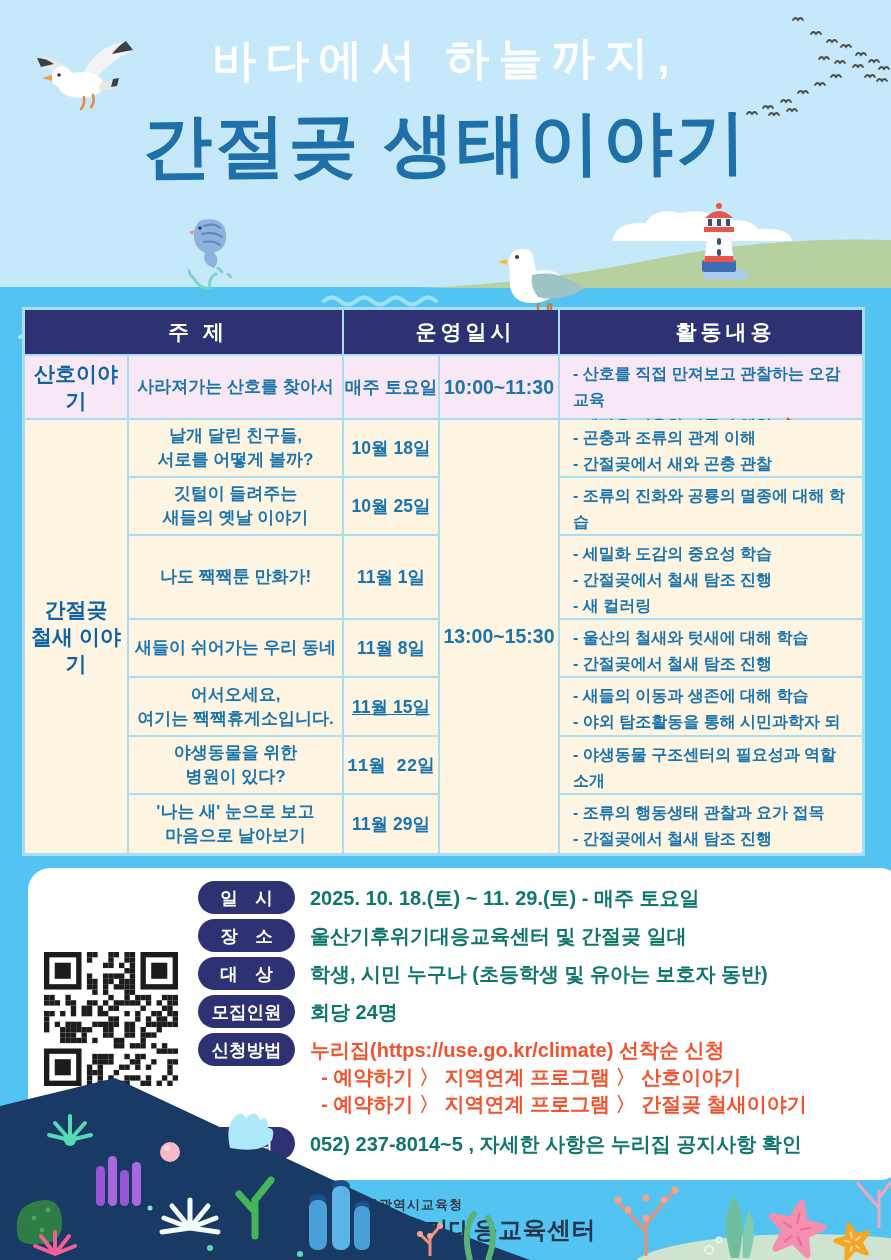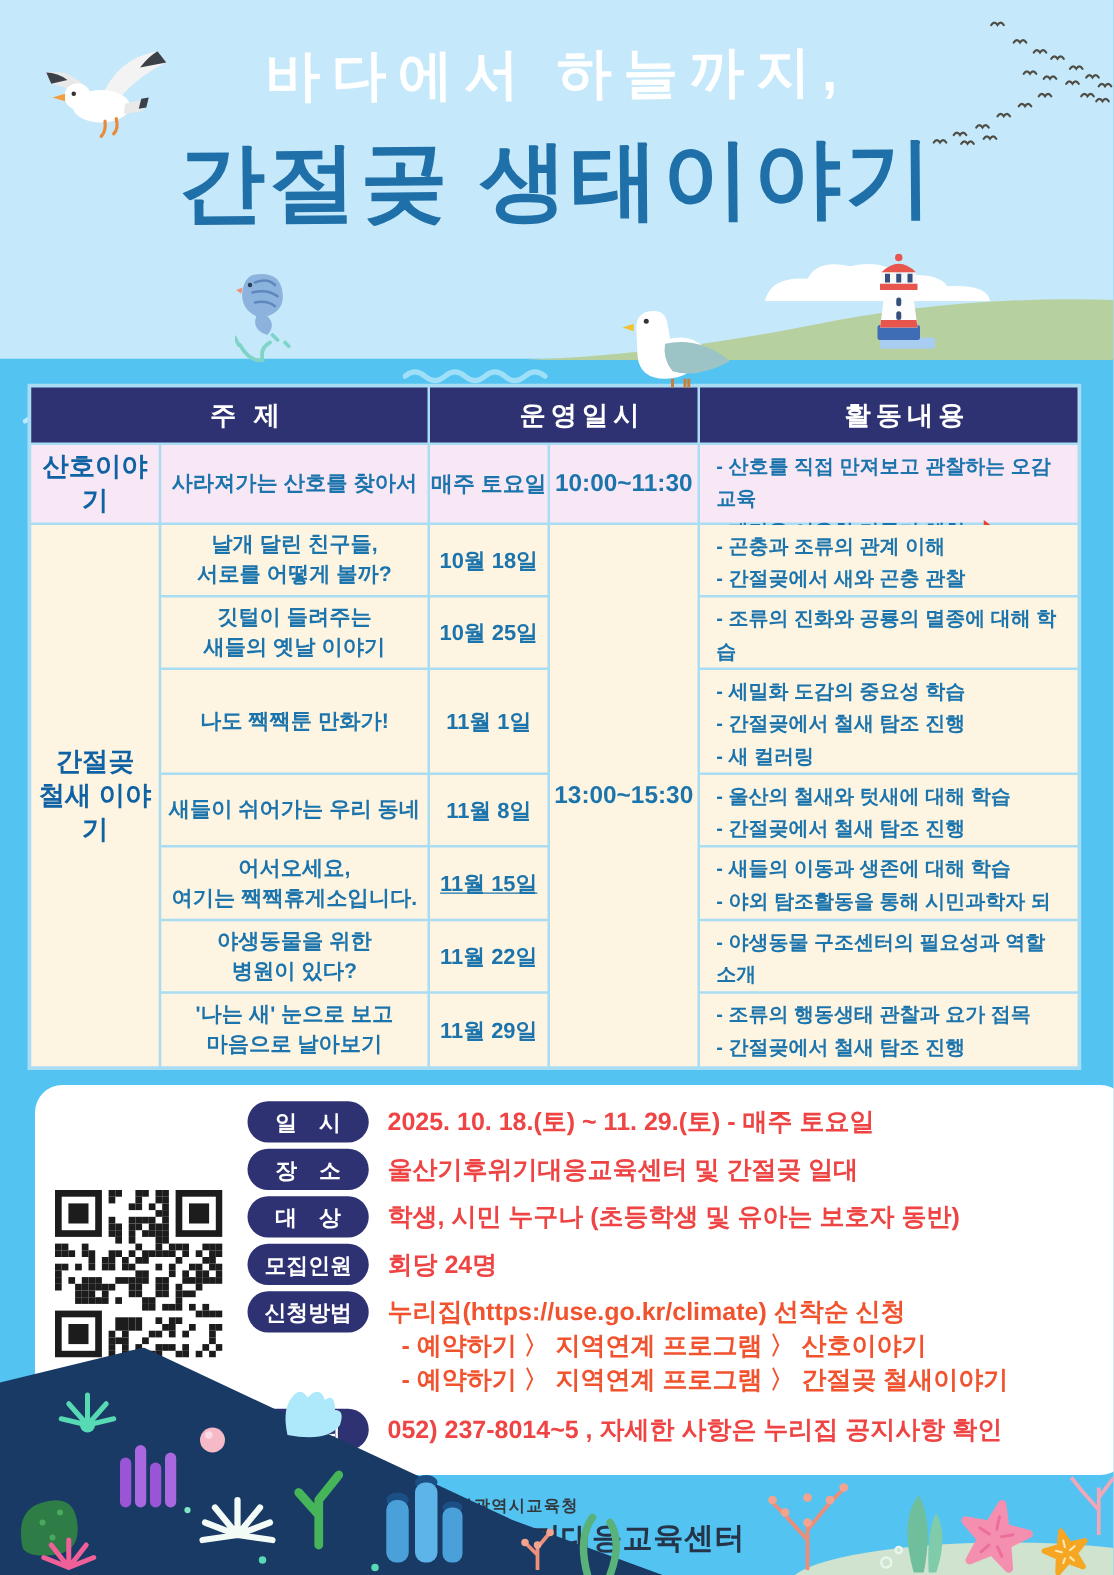--- a/index.html
+++ b/index.html
@@ -31,21 +31,21 @@
   .annot{color:#ee3a24;font-size:15px;font-weight:800;white-space:nowrap;}
   .annot-arrow{display:inline-block;vertical-align:-2px;margin:0 2px 0 6px;}
   
   .card{position:absolute;left:28px;top:868px;width:874px;height:312px;background:#ffffff;
         border-radius:22px;z-index:4;}
   #qr{position:absolute;left:16px;top:84px;width:134px;height:134px;}
   .info-rows{position:absolute;left:170px;top:13px;right:14px;display:flex;flex-direction:column;gap:4px;}
   .info-row{display:flex;align-items:flex-start;min-height:34px;}
   .badge{flex:0 0 97px;height:33px;margin-right:15px;background:#2e3273;color:#fff;border-radius:17px;
          display:flex;align-items:center;justify-content:center;font-size:17.5px;font-weight:800;}
-  .itext{font-size:20px;font-weight:700;color:#ef4444;line-height:34px;white-space:pre-wrap;}
+  .itext{font-size:20px;font-weight:700;color:#0f766e;line-height:34px;white-space:pre-wrap;}
   .info-row.multi .itext{line-height:27px;padding-top:4px;}
   .info-row.accent .itext{color:#f1532f;}
   .info-row:last-child{margin-top:5px;}
   
   .footer{position:absolute;left:0;top:1182px;width:100%;height:78px;z-index:5;
           display:flex;align-items:center;justify-content:center;}
   .logo{display:flex;align-items:center;gap:10px;}
   .org{font-size:13px;font-weight:800;color:#33383d;letter-spacing:1px;}
   .center{font-size:24px;font-weight:800;color:#253449;letter-spacing:0.5px;}
   .z5{z-index:5}.z6{z-index:6}
@@ -169,21 +169,21 @@
       <div class="cell date bg-cream" style="grid-area: 6 / 3;">11월 8일</div>
       <div class="cell acts bg-cream" style="grid-area: 6 / 5;">- 울산의 철새와 텃새에 대해 학습
 - 간절곶에서 철새 탐조 진행</div>
       <div class="cell topic bg-cream" style="grid-area: 7 / 2;">어서오세요,
 여기는 짹짹휴게소입니다.</div>
       <div class="cell date bg-cream" style="grid-area: 7 / 3; text-decoration: underline;">11월 15일</div>
       <div class="cell acts bg-cream" style="grid-area: 7 / 5;">- 새들의 이동과 생존에 대해 학습
 - 야외 탐조활동을 통해 시민과학자 되기</div>
       <div class="cell topic bg-cream" style="grid-area: 8 / 2;">야생동물을 위한
 병원이 있다?</div>
-      <div class="cell date bg-cream" style="grid-area: 8 / 3;">11월 22일</div>
+      <div class="cell date bg-cream" style="grid-area: 8 / 3; font-family: Liberation Mono, monospace;">11월 22일</div>
       <div class="cell topic bg-cream" style="grid-area: 9 / 2;">'나는 새' 눈으로 보고
 마음으로 날아보기</div>
       <div class="cell acts bg-cream" style="grid-area: 8 / 5;">- 야생동물 구조센터의 필요성과 역할 소개
 - 간절곶에서 철새 탐조 진행</div>
       <div class="cell date bg-cream" style="grid-area: 9 / 3;">11월 29일</div>
       <div class="cell acts bg-cream" style="grid-area: 9 / 5;">- 조류의 행동생태 관찰과 요가 접목
 - 간절곶에서 철새 탐조 진행</div>
     </div>
 
   <svg class="deco z5" style="left:498px;top:245px;width:88px;height:66px" viewBox="0 0 88 66">

